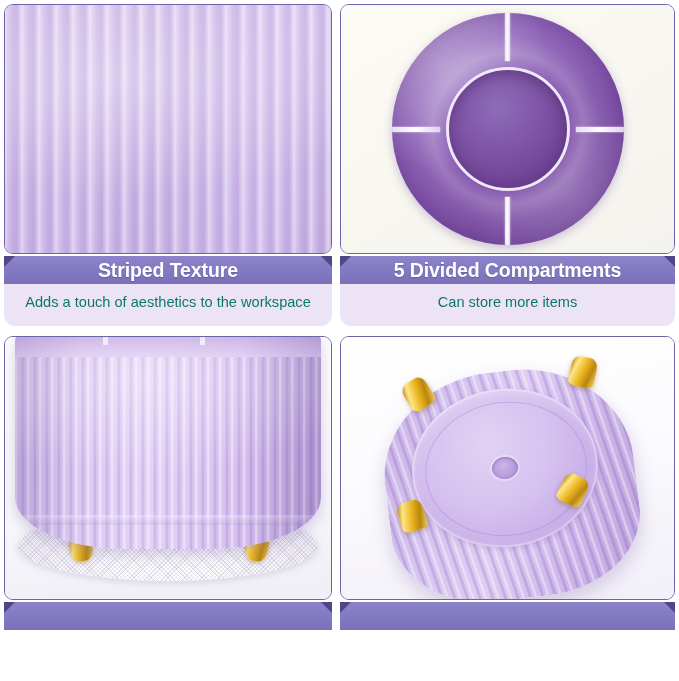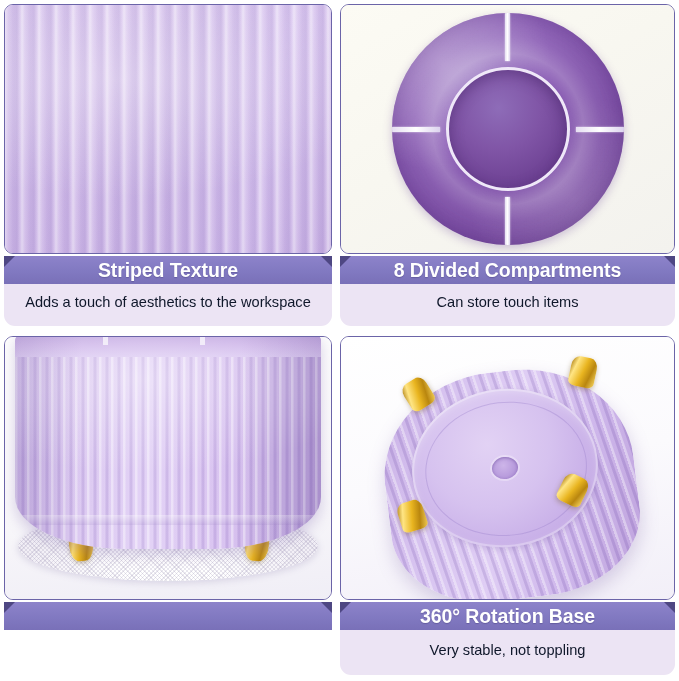--- a/index.html
+++ b/index.html
@@ -108,21 +108,21 @@
     border-bottom-left-radius: 11px;
     border-bottom-right-radius: 11px;
     display: flex;
     align-items: center;
     justify-content: center;
     text-align: center;
     padding: 3px 8px 8px 8px;
     box-sizing: border-box;
   }
   .caption-text {
-    color: #0f172a;
+    color: #0f766e;
     font-size: 14.6px;
     line-height: 1.28;
   }
   .row-bot .caption-text { font-size: 14.6px; }
 
   
   .tex-stripes {
     position: absolute;
     inset: 0;
     background:
@@ -393,26 +393,26 @@
               <div class="divider div-right"></div>
               <div class="bowl-center"></div>
             </div>
           </div>
         </div>
 
         <div class="ribbon-wrap">
           <div class="ribbon">
             <span class="ribbon-notch left"></span>
             <span class="ribbon-notch right"></span>
-            <span class="ribbon-title">8 Divided Compartments</span>
+            <span class="ribbon-title">5 Divided Compartments</span>
           </div>
         </div>
 
         <div class="caption">
-          <span class="caption-text">Can store touch items</span>
+          <span class="caption-text">Can store more items</span>
         </div>
 
       </div>
     </div>
 
     <div class="card row-bot">
       <div class="card-inner">
 
         <div class="photo">
           <div class="mat-scene">
@@ -455,25 +455,21 @@
             <div class="base-foot bf-tr"></div>
             <div class="base-foot bf-bl"></div>
             <div class="base-foot bf-br"></div>
           </div>
         </div>
 
         <div class="ribbon-wrap">
           <div class="ribbon">
             <span class="ribbon-notch left"></span>
             <span class="ribbon-notch right"></span>
-            <span class="ribbon-title">360° Rotation Base</span>
-          </div>
-        </div>
-
-        <div class="caption">
-          <span class="caption-text">Very stable, not toppling</span>
-        </div>
+          </div>
+        </div>
+
 
       </div>
     </div>
 
   </div>
 </div>
 
 </body></html>

